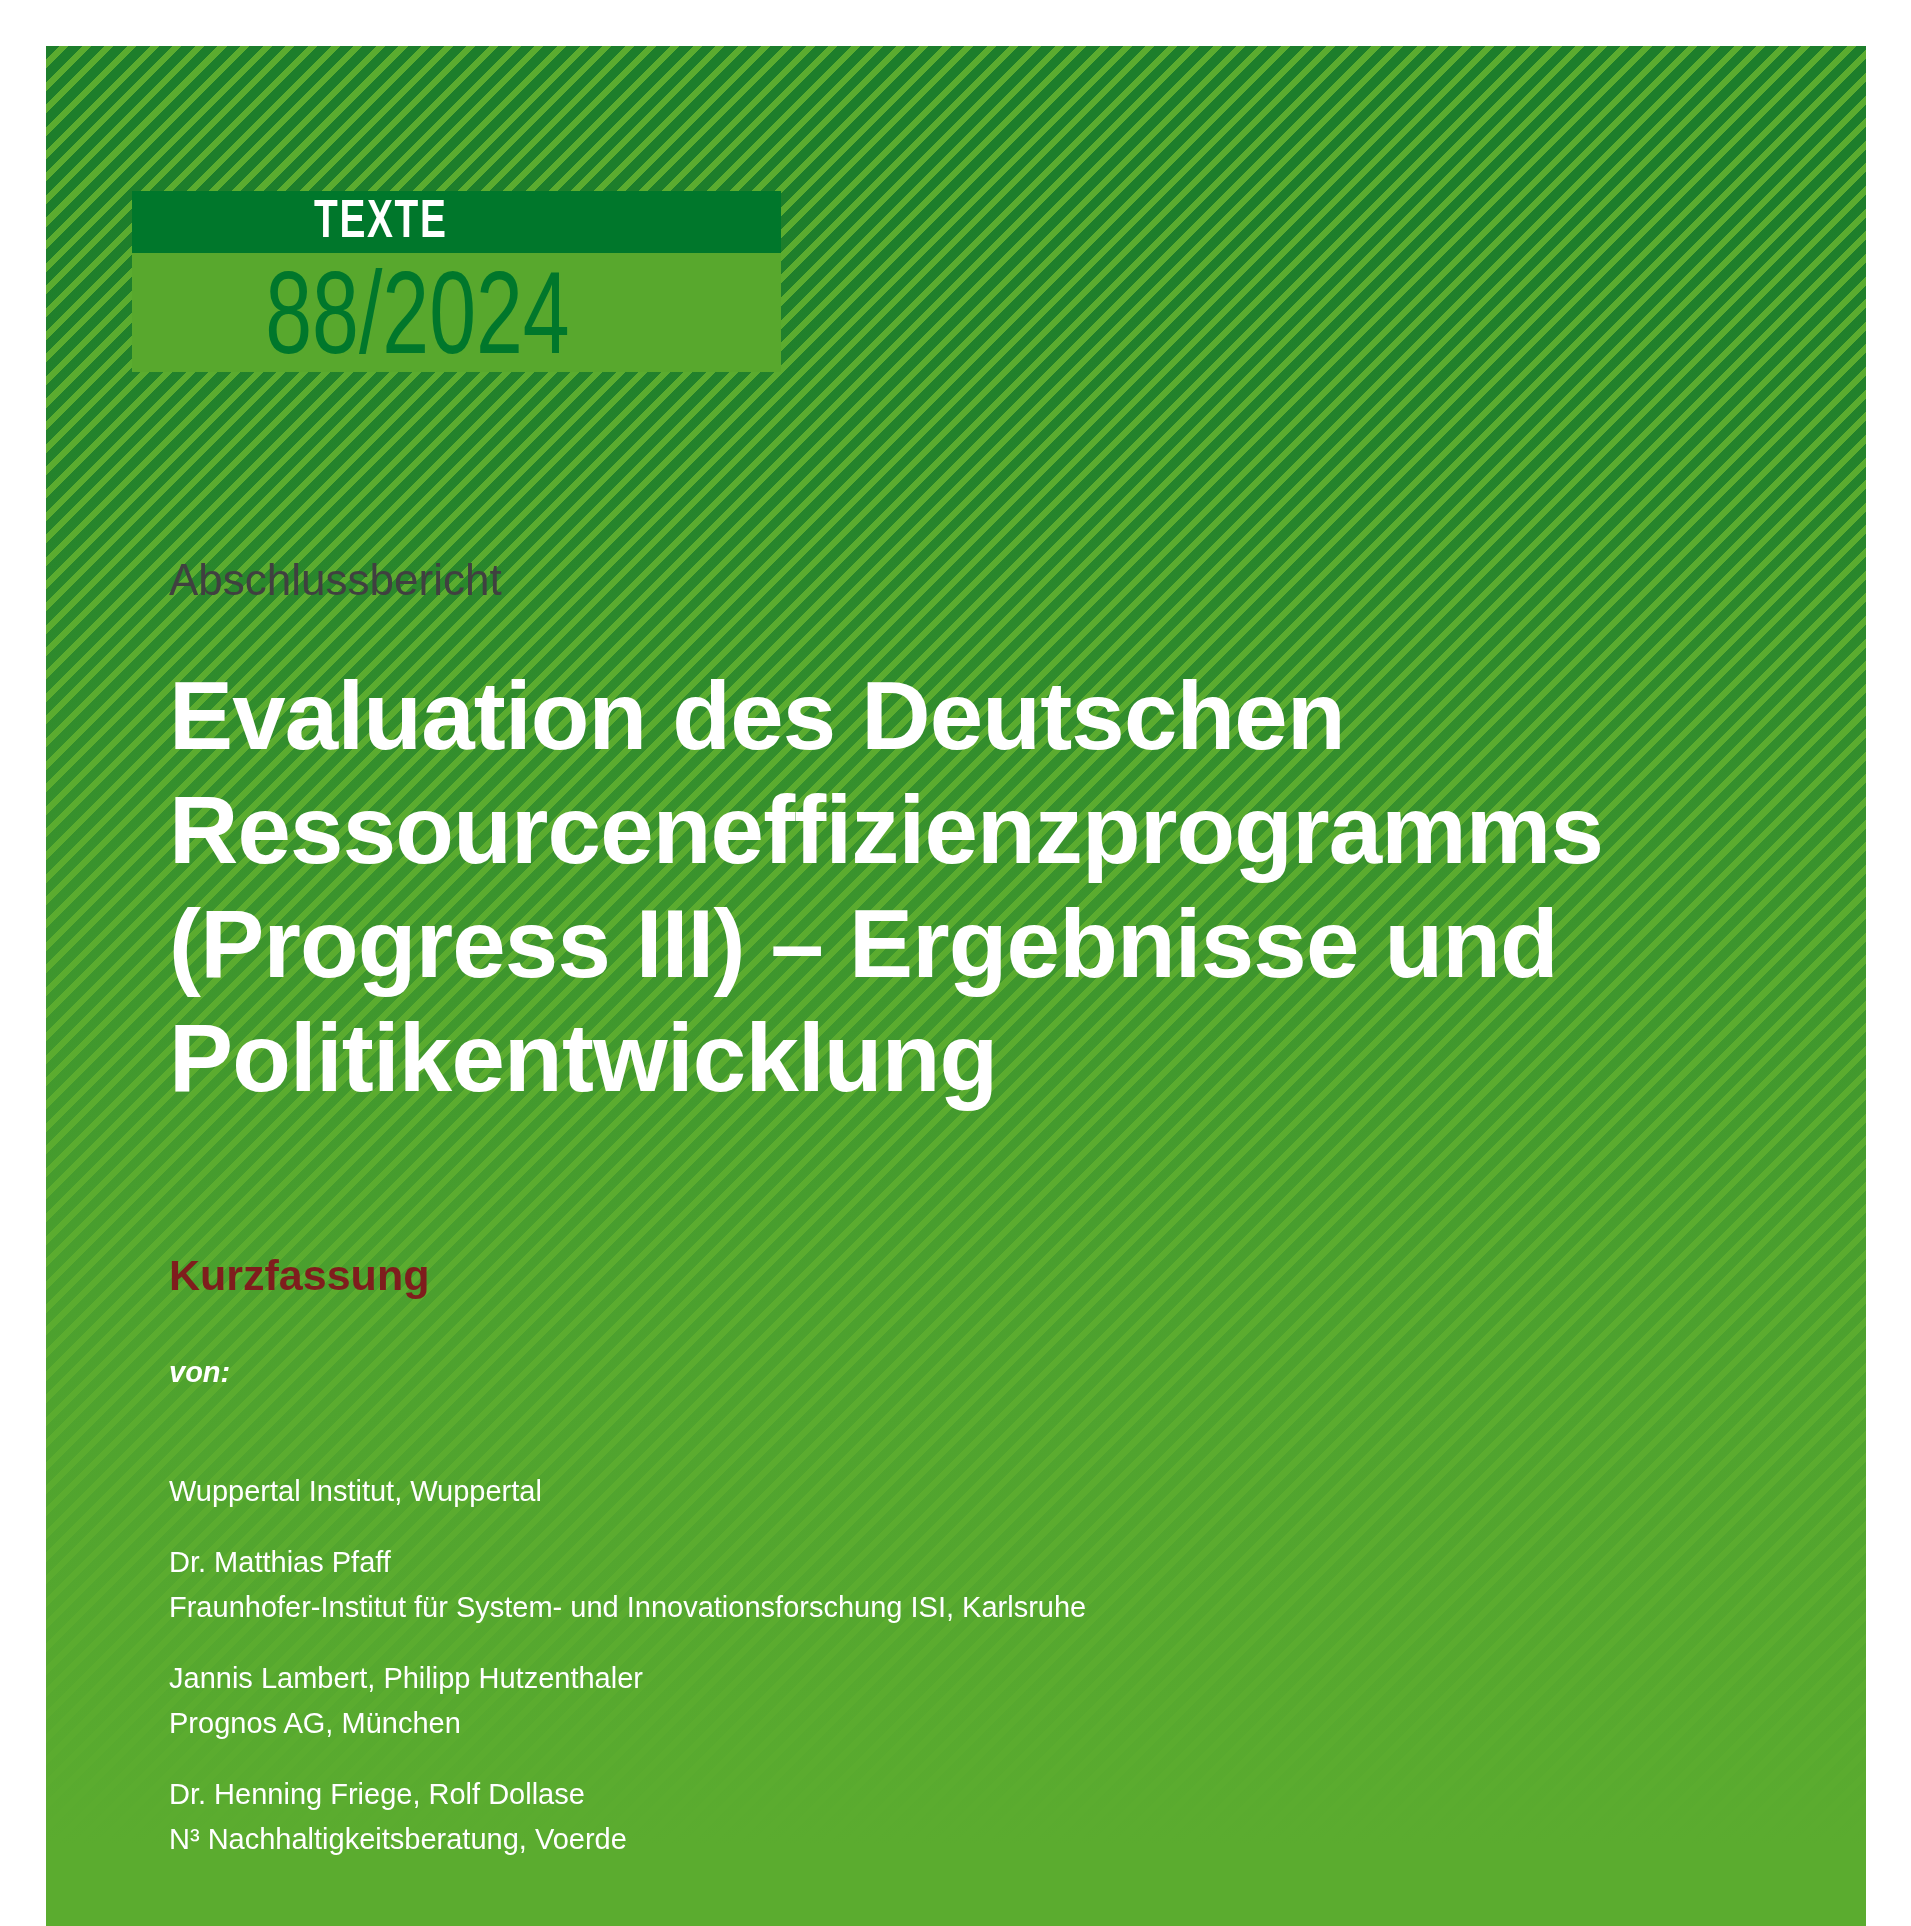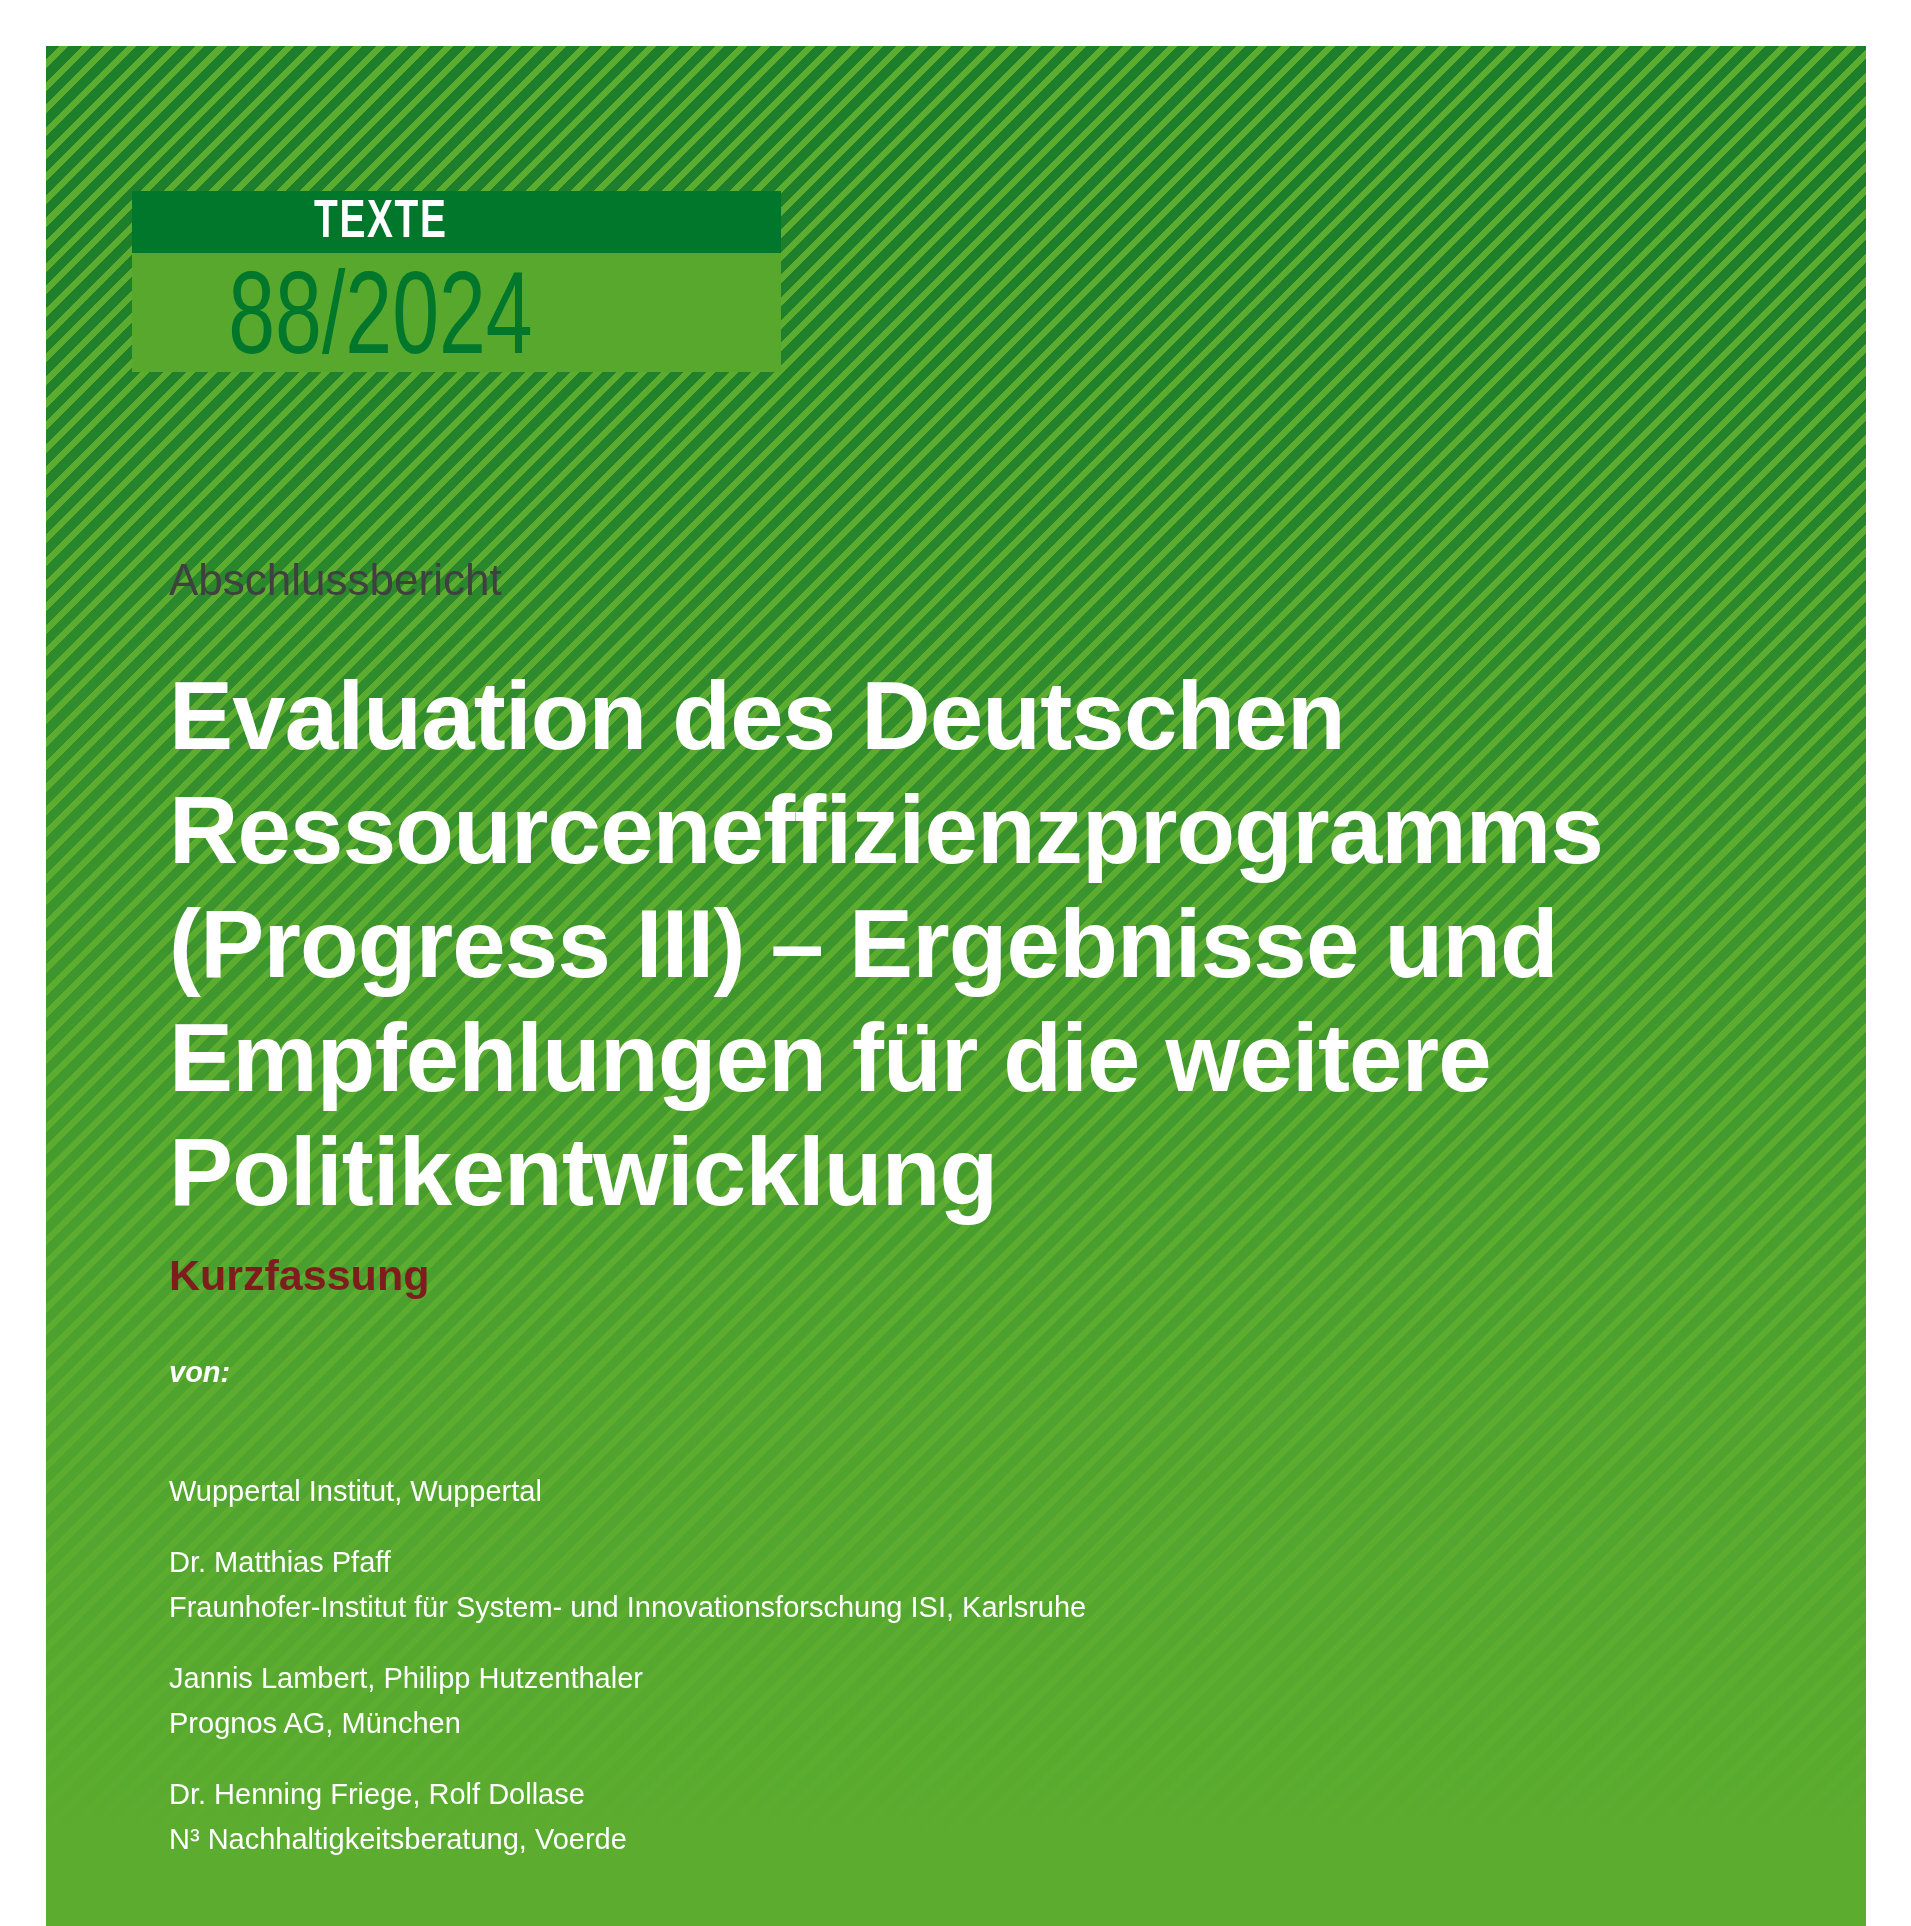--- a/index.html
+++ b/index.html
@@ -37,21 +37,21 @@
   .texte-label-wrap{
     position:absolute;left:86px;top:145px;width:497px;height:54px;
     display:flex;align-items:center;justify-content:center;
   }
   .texte-label{
     color:#ffffff;font-size:54px;font-weight:700;letter-spacing:2.3px;
     transform:scaleX(0.72);transform-origin:center;display:inline-block;line-height:1;
   }
   .issue-label-wrap{
     position:absolute;left:86px;top:207px;width:497px;height:119px;
-    display:flex;align-items:center;justify-content:center;
+    display:flex;align-items:center;justify-content:flex-end;
   }
   .issue-label{
     color:#00772b;font-size:117px;font-weight:400;
     transform:scaleX(0.72);transform-origin:center;display:inline-block;line-height:1;
   }
   .report-type{
     position:absolute;left:123px;top:508px;
     color:#404040;font-size:44px;font-weight:400;line-height:1.2;
   }
   .title{
@@ -86,21 +86,20 @@
   <div class="issue-label-wrap">
     <span class="issue-label">88/2024</span>
   </div>
 
   <div class="report-type">Abschlussbericht</div>
 
   <h1 class="title" style="margin:0;">
     <span class="line">Evaluation des Deutschen</span>
     <span class="line">Ressourceneffizienzprogramms</span>
     <span class="line">(Progress III) – Ergebnisse und</span>
-    <span class="line">Empfehlungen für die weitere</span>
     <span class="line">Politikentwicklung</span>
   </h1>
 
   <div class="subtitle">Kurzfassung</div>
 
   <div class="authors">
     <p class="von">von:</p>
     <p class="group">
       <br>
       <span>Wuppertal Institut, Wuppertal</span>

